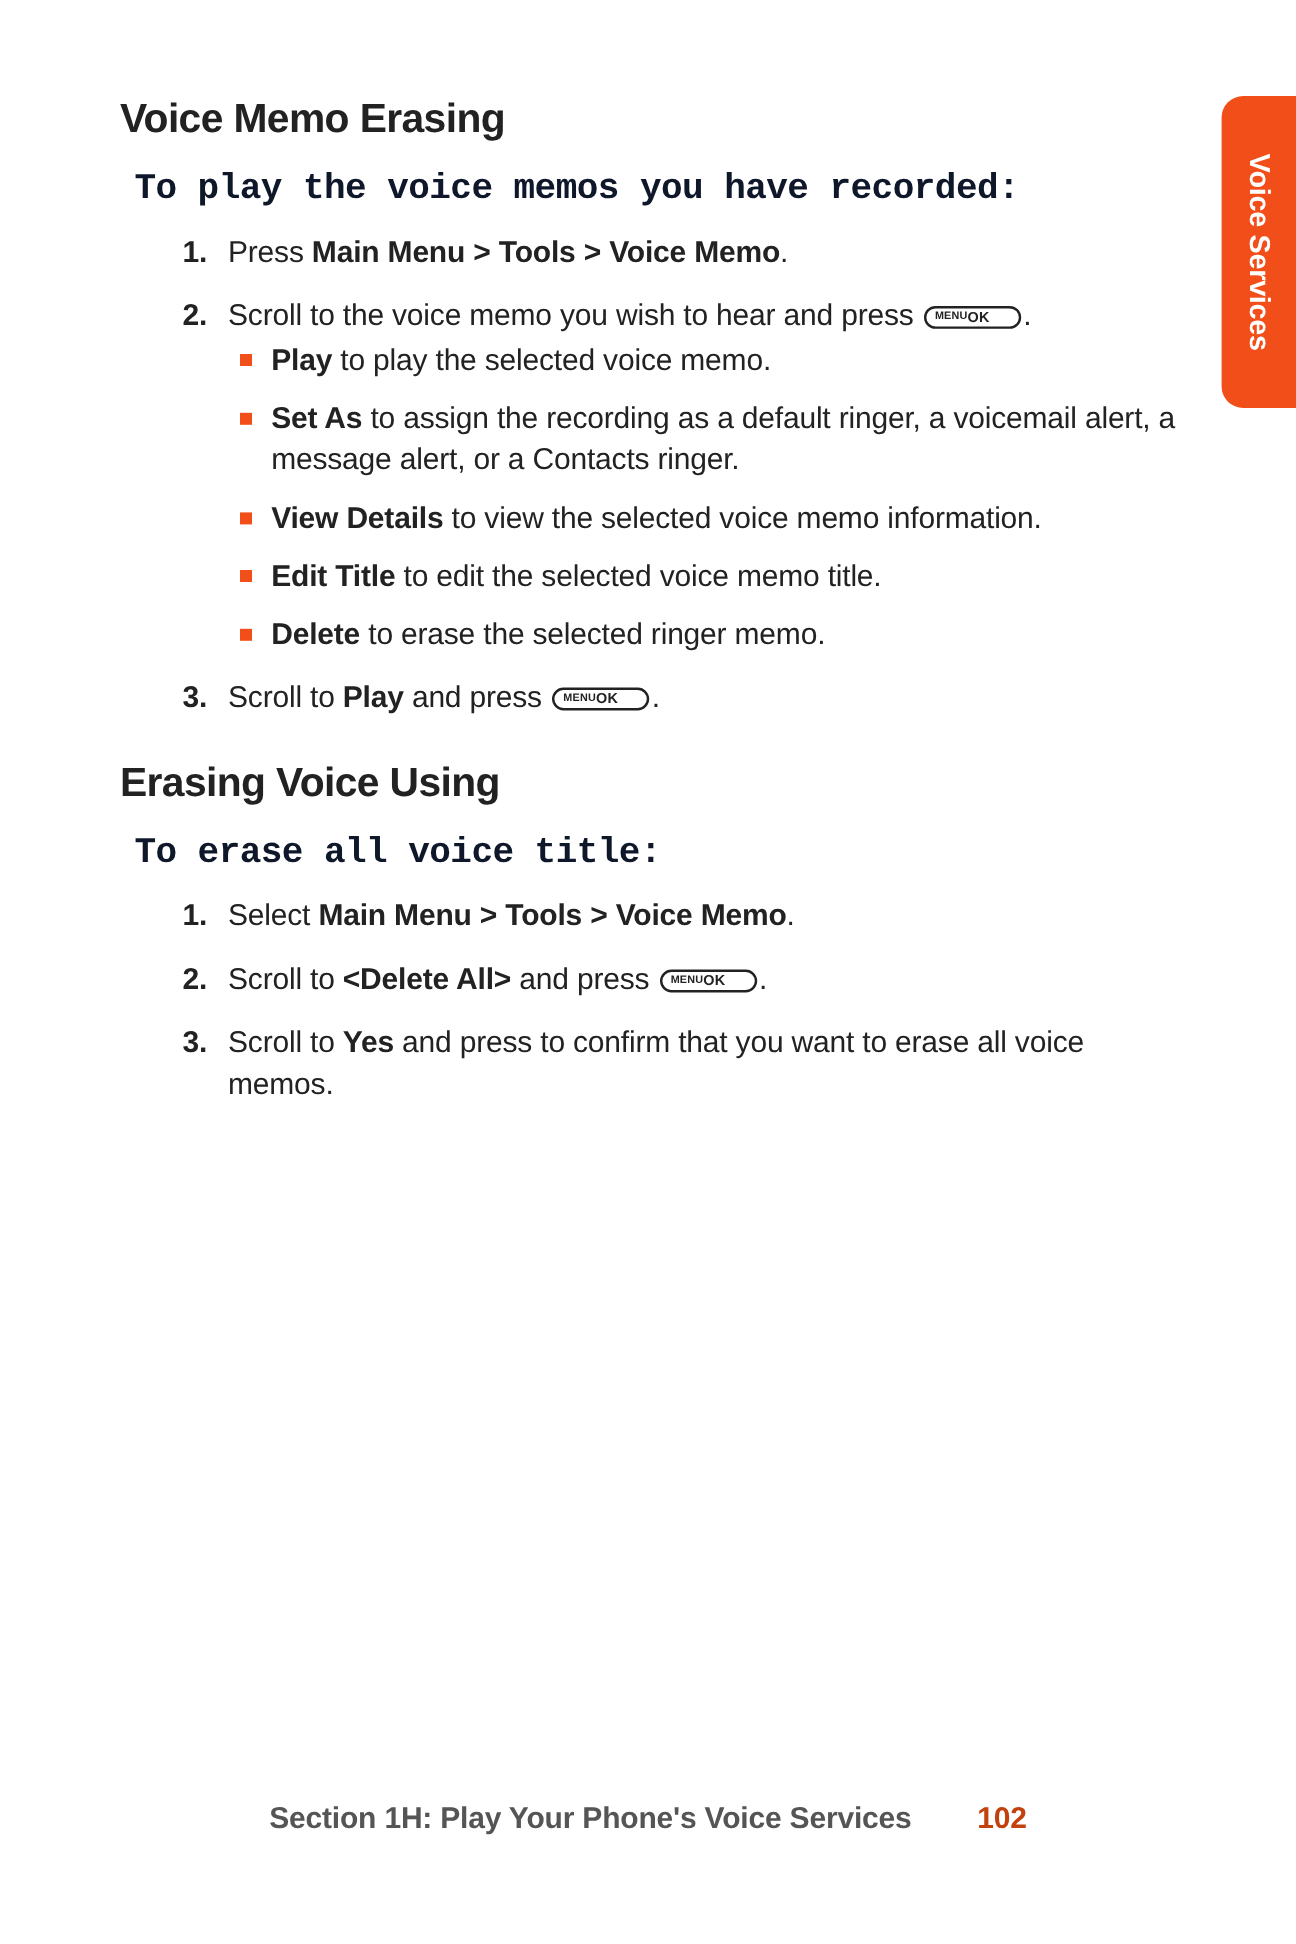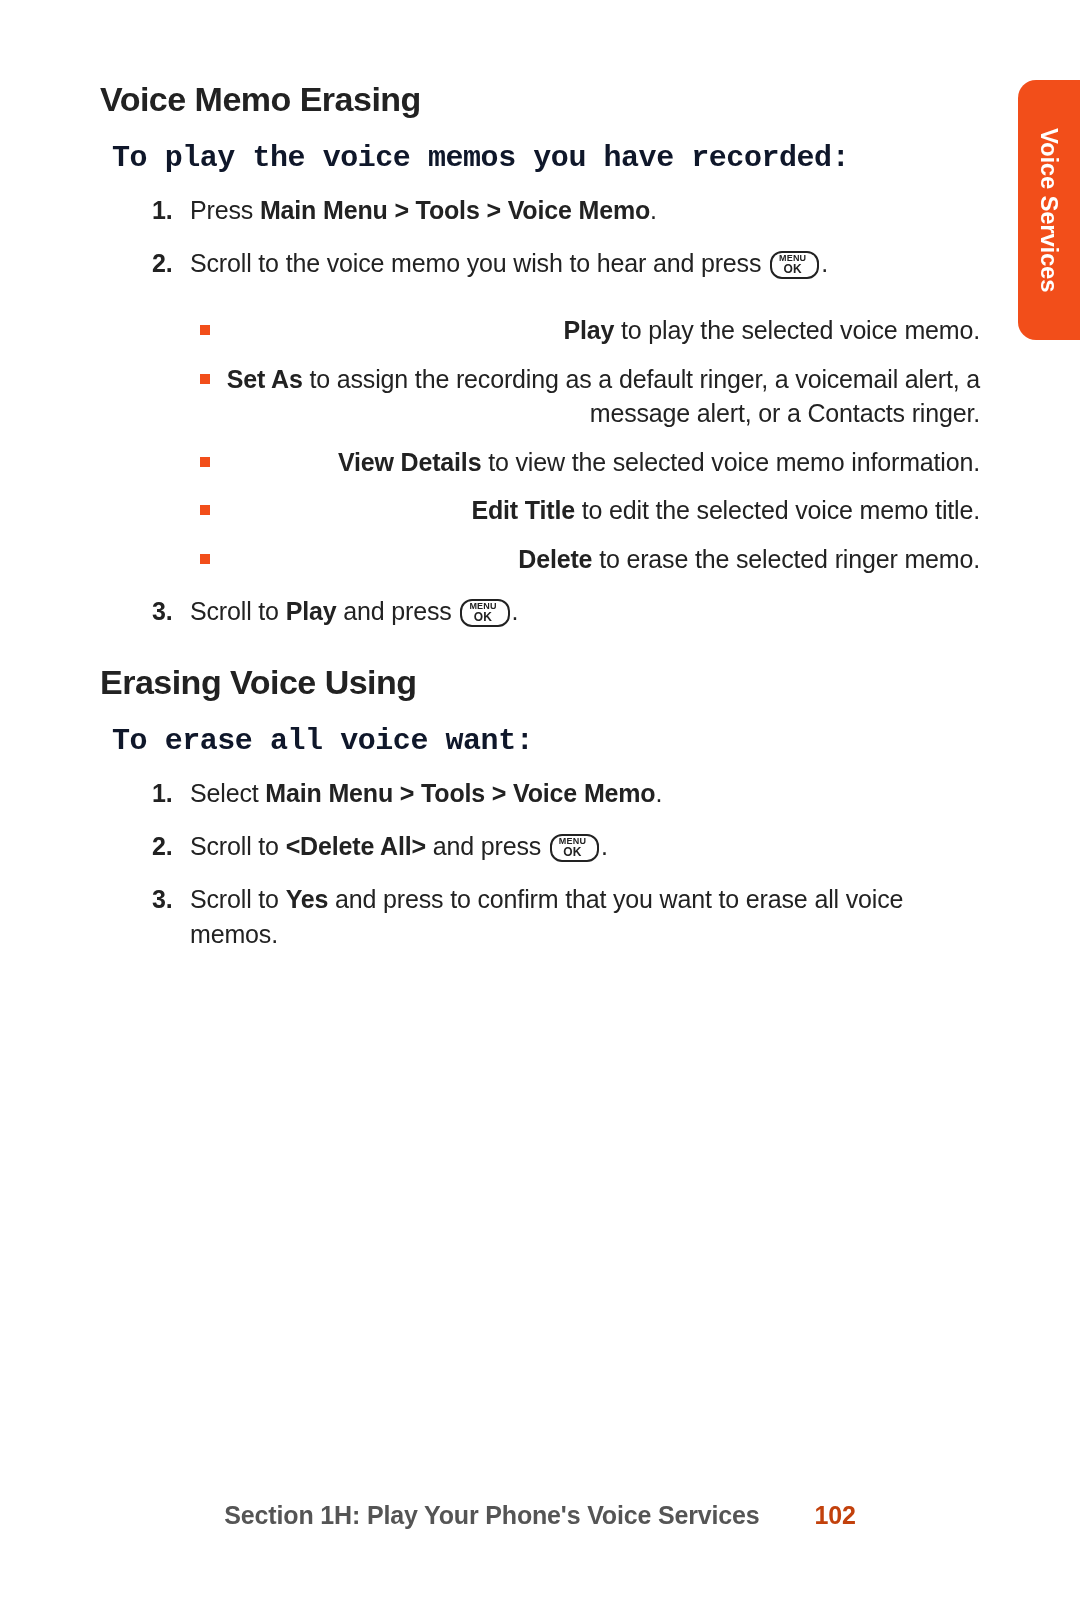--- a/index.html
+++ b/index.html
@@ -61,48 +61,47 @@
       padding-left: 38px;
     }
     ol.steps > li .num {
       position: absolute;
       left: 0;
       top: 0;
       font-weight: 700;
     }
     ul.bullets {
       list-style: none;
-      margin-top: 32px;
+      margin-top: 2px;
       margin-left: 4px;
-      text-align: right;
     }
     ul.bullets > li {
       position: relative;
       padding-left: 32px;
       margin-bottom: 14px;
       line-height: 1.38;
     }
     ul.bullets > li::before {
       content: "";
       position: absolute;
       left: 6px;
       top: 12px;
       width: 10px;
       height: 10px;
       background: #f24e1a;
     }
     .bold { font-weight: 700; }
     .key {
       display: inline-flex;
-      flex-direction: column;
+      flex-direction: row;
       align-items: center;
       justify-content: center;
       border: 2px solid #222;
       border-radius: 12px;
-      padding: 1px 11px 2px 7px;
+      padding: 1px 24px 2px 7px;
       font-size: 10px;
       line-height: 1;
       vertical-align: middle;
       font-weight: 700;
       margin: 0 2px;
       min-width: 40px;
     }
     .key .k1 { font-size: 9px; letter-spacing: 0.02em; }
     .key .k2 { font-size: 12px; letter-spacing: 0.02em; }
     .footer {
@@ -157,21 +156,21 @@
       <span class="num bold">3.</span>
       <span>Scroll to </span><span class="bold">Play</span><span> and press </span><span class="key">
           <span class="k1">MENU</span>
           <span class="k2">OK</span>
         </span><span>.</span>
     </li>
   </ol>
 
   <div class="sec2">
     <h2 class="section-title">Erasing Voice Using</h2>
-    <div class="subheading">To erase all voice want:</div>
+    <div class="subheading">To erase all voice title:</div>
 
     <ol class="steps">
       <li>
         <span class="num bold">1.</span>
         <span>Select </span><span class="bold">Main Menu &gt; Tools &gt; Voice Memo</span><span>.</span>
       </li>
       <li>
         <span class="num bold">2.</span>
         <span>Scroll to </span><span class="bold">&lt;Delete  All&gt;</span><span> and press </span><span class="key">
             <span class="k1">MENU</span>

